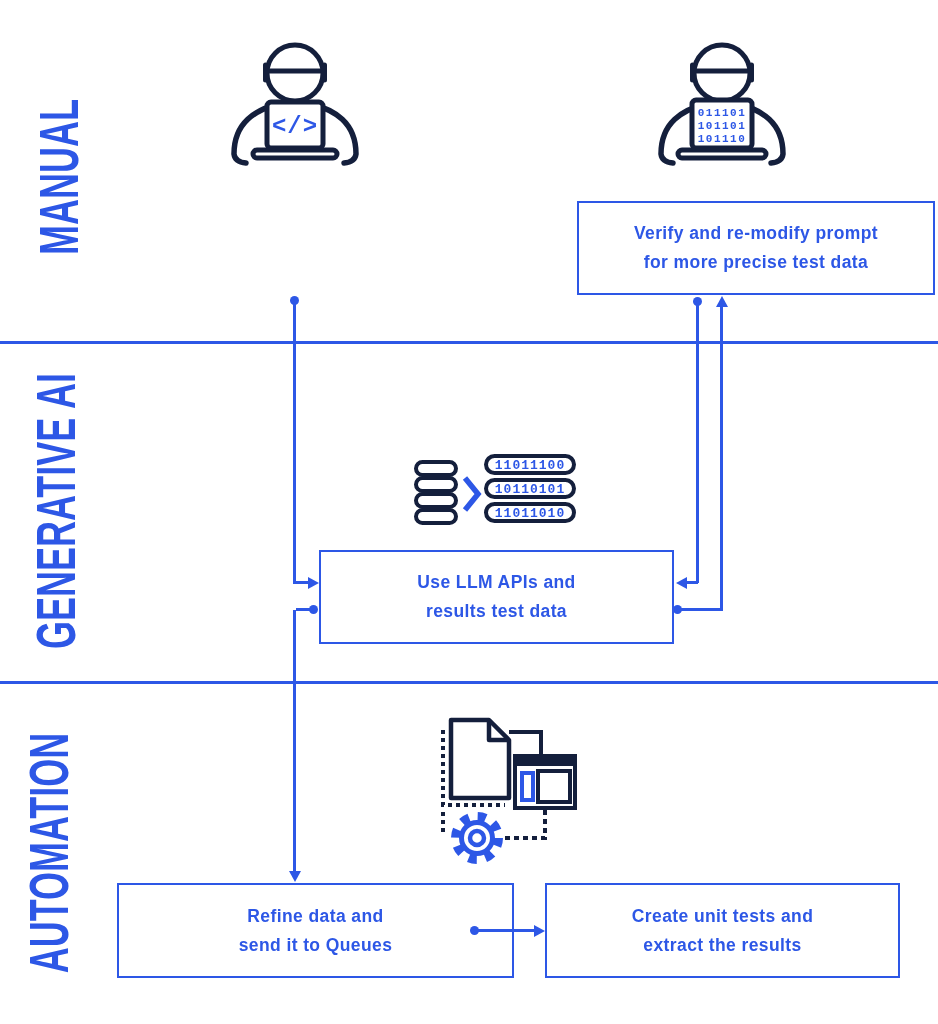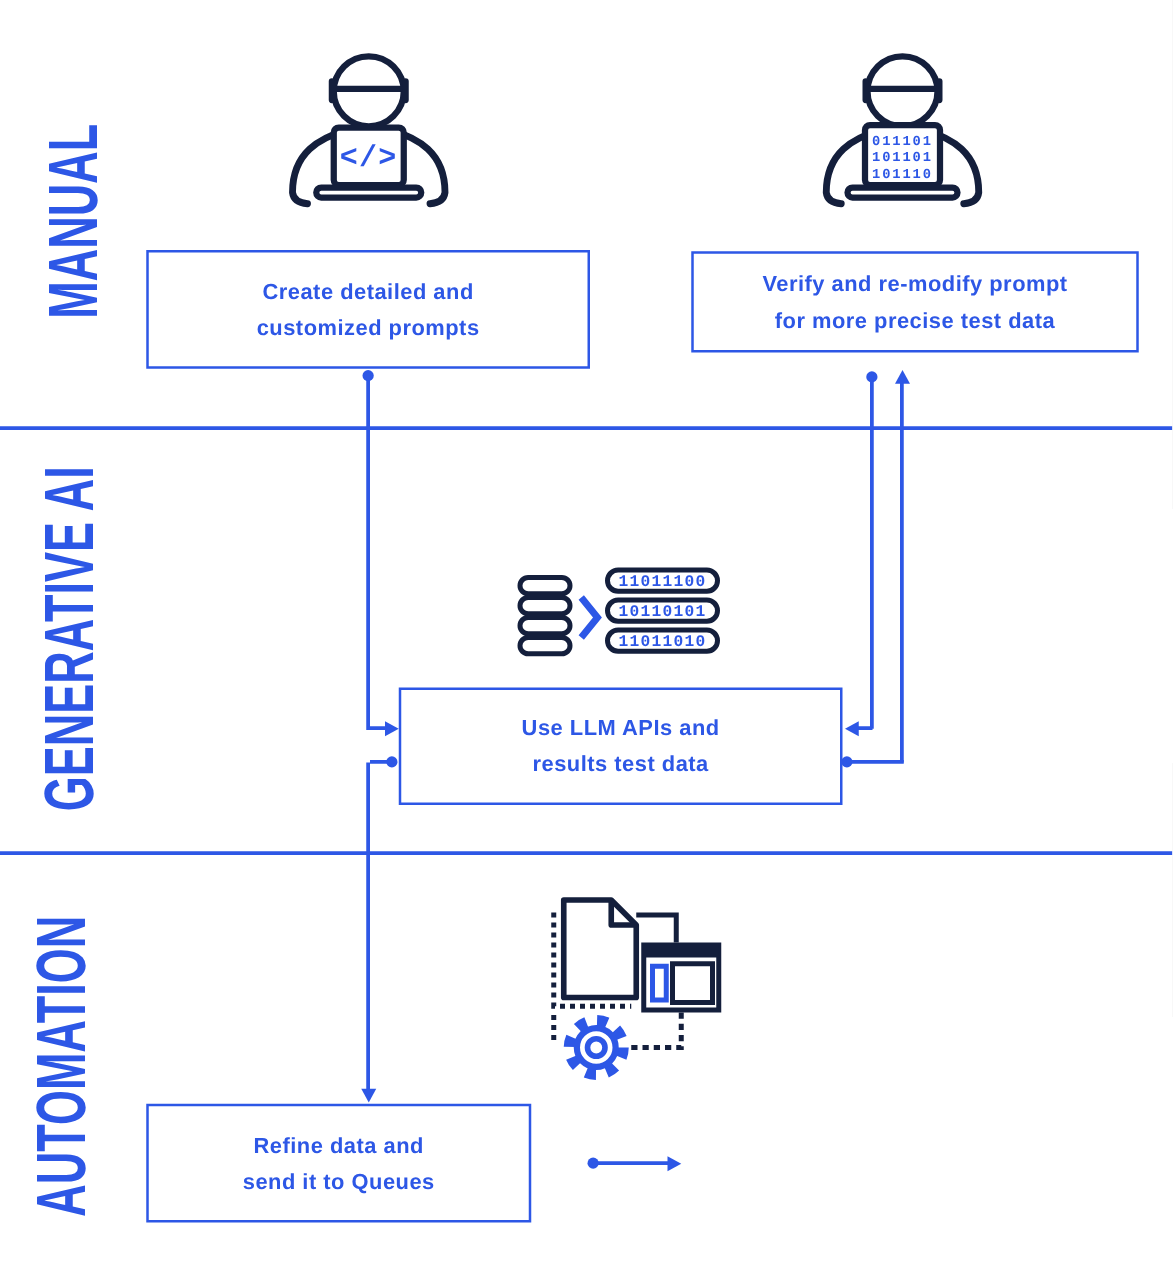--- a/index.html
+++ b/index.html
@@ -71,28 +71,28 @@
 
   <div class="dot" style="left:673px;top:605px"></div>
   <div class="line" style="left:677px;top:608px;width:46px;height:3px"></div>
   <div class="line" style="left:720px;top:306px;width:3px;height:304px"></div>
   <div class="arrow up" style="left:716px;top:296px"></div>
 
   <div class="dot" style="left:470px;top:926px"></div>
   <div class="line" style="left:474px;top:929px;width:62px;height:3px"></div>
   <div class="arrow right" style="left:534px;top:925px"></div>
 
-  <div class="node" style="left:117px;top:200px;width:355px;height:95px">Create detailed and
-customized prompts</div>
-  <div class="node" style="left:553px;top:201px;width:358px;height:81px">Verify and re-modify prompt
+  <div class="node" style="left:577px;top:201px;width:358px;height:94px">Verify and re-modify prompt
 for more precise test data</div>
   <div class="node" style="left:319px;top:550px;width:355px;height:94px">Use LLM APIs and
 results test data</div>
-  <div class="node" style="left:117px;top:883px;width:308px;height:95px">Refine data and
+  <div class="node" style="left:117px;top:883px;width:397px;height:95px">Refine data and
 send it to Queues</div>
+  <div class="node" style="left:545px;top:883px;width:355px;height:95px">Create unit tests and
+extract the results</div>
 
   <svg style="left:220px;top:30px" width="150" height="152" viewBox="0 0 150 152">
     <circle class="st-dark" cx="75" cy="43" r="28" stroke-width="5"></circle>
     <path class="st-dark" d="M49,41 H101" stroke-width="5" stroke-linecap="round"></path>
     <path class="st-dark" d="M45.5,35 V50 M104.5,35 V50" stroke-width="5" stroke-linecap="round"></path>
     <path class="st-dark" d="M14,124 C14,92 36,80 58,74 M136,124 C136,92 114,80 92,74 M14,124 q1,8 12,9 M136,124 q-1,8 -12,9" stroke-width="5.5" stroke-linecap="round"></path>
     <rect class="st-dark fw" x="47" y="72" width="56" height="46" rx="4" stroke-width="5"></rect>
     <rect class="st-dark fw" x="33" y="120" width="84" height="8" rx="4" stroke-width="5"></rect>
     <text class="bin" x="75" y="103" font-size="24" letter-spacing="1">&lt;/&gt;</text>
   </svg>

